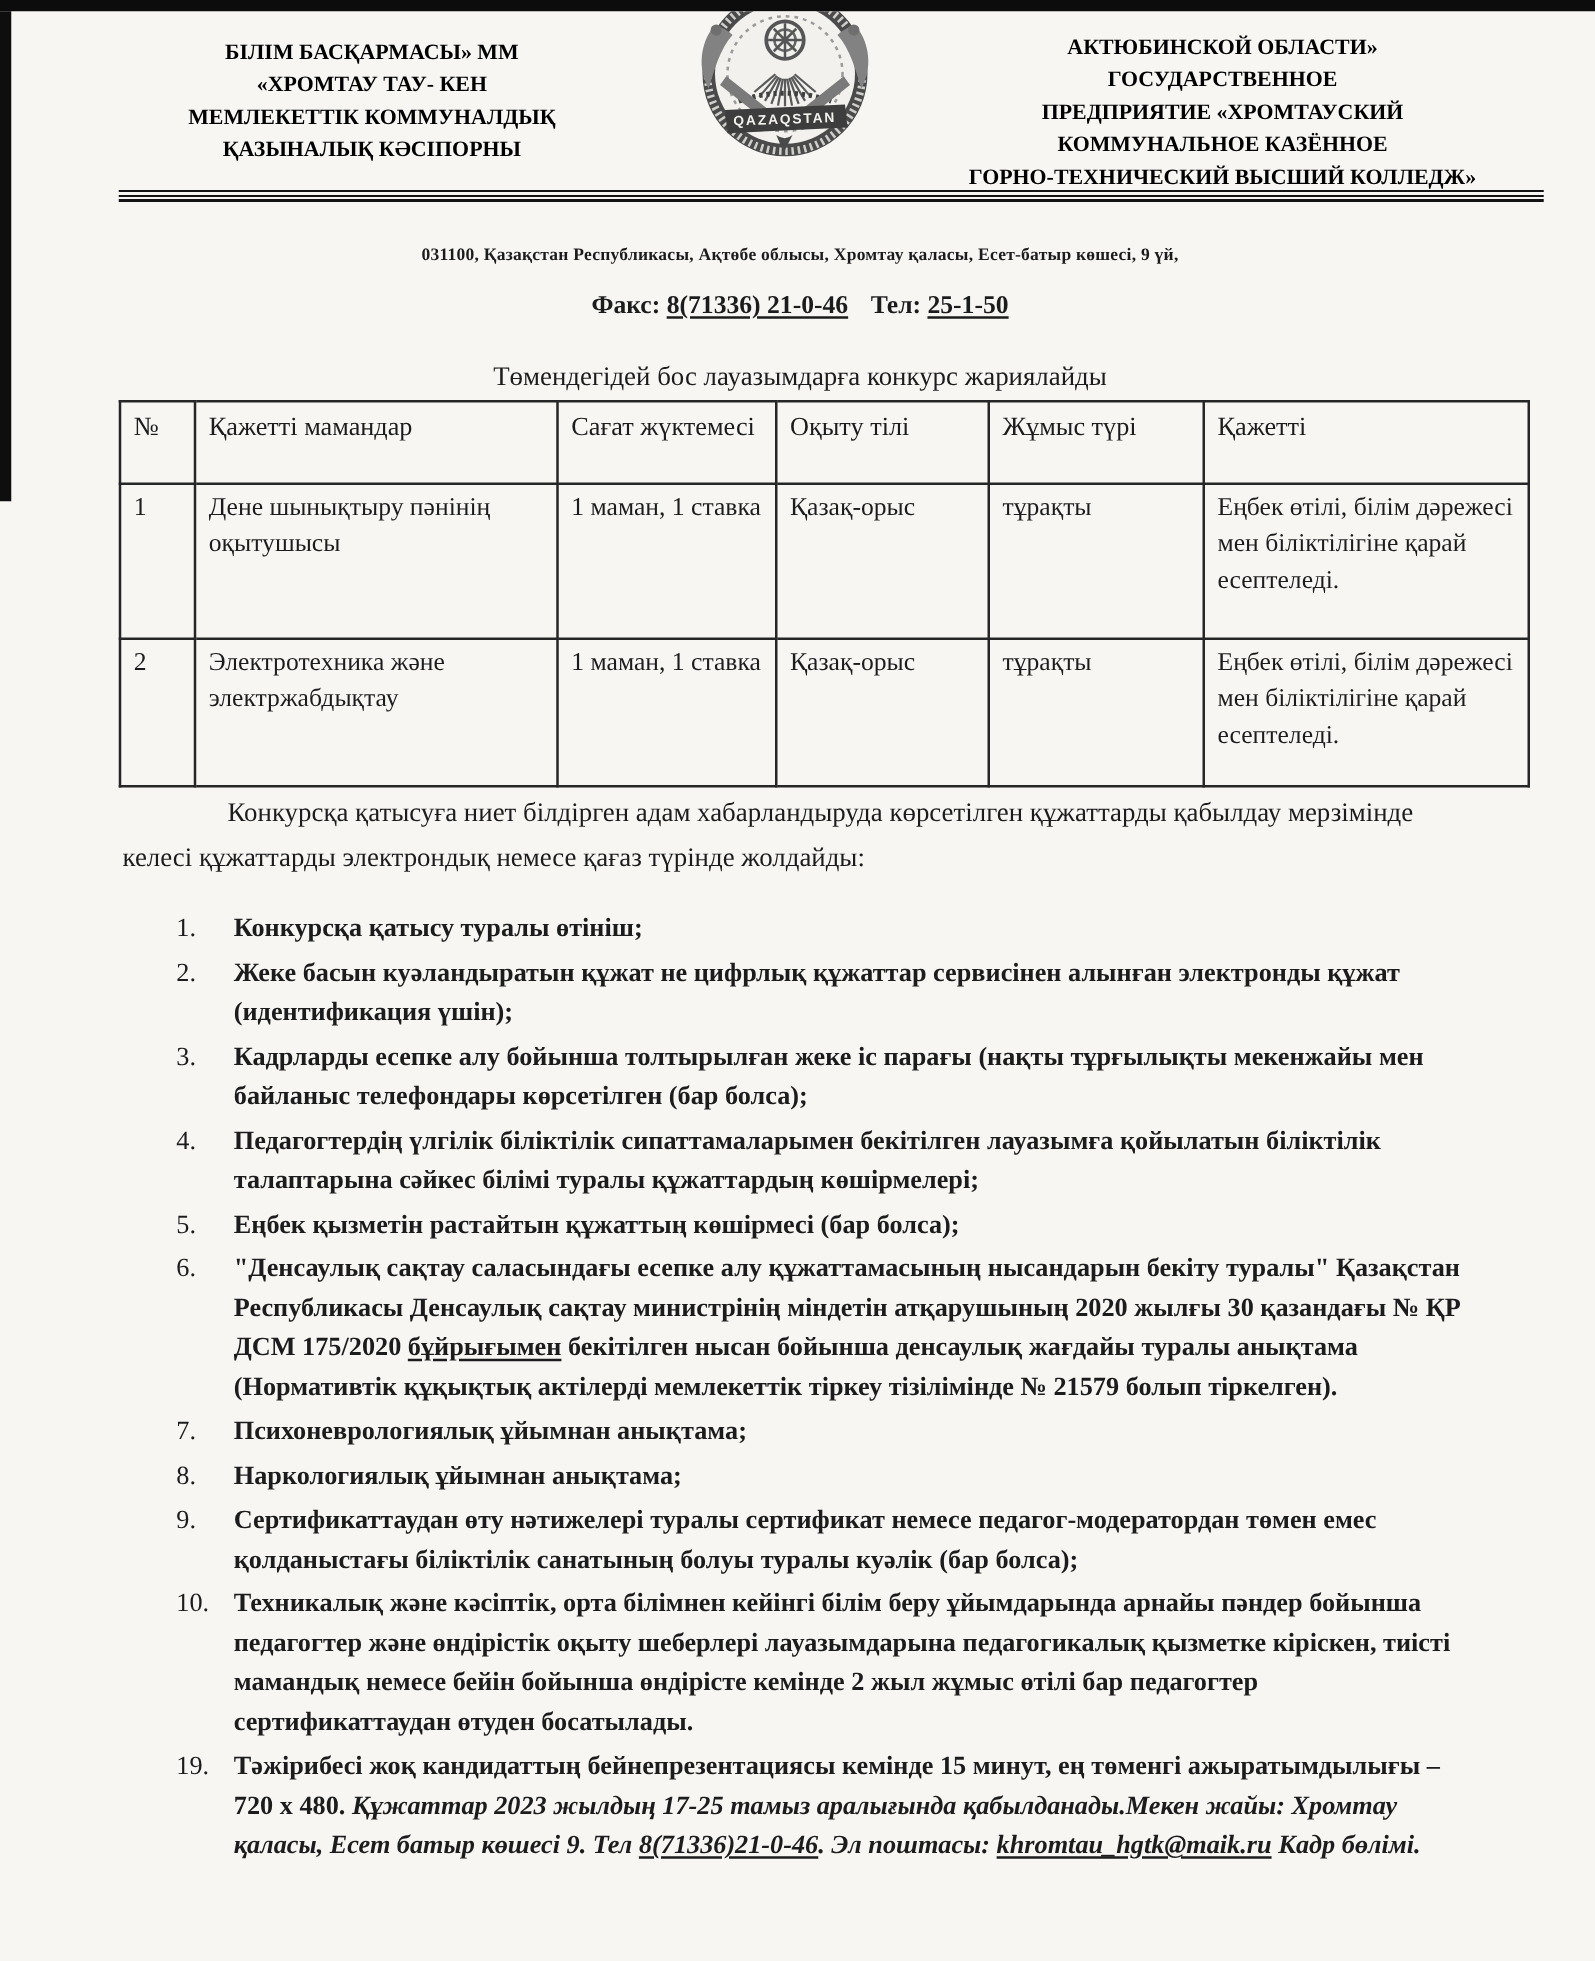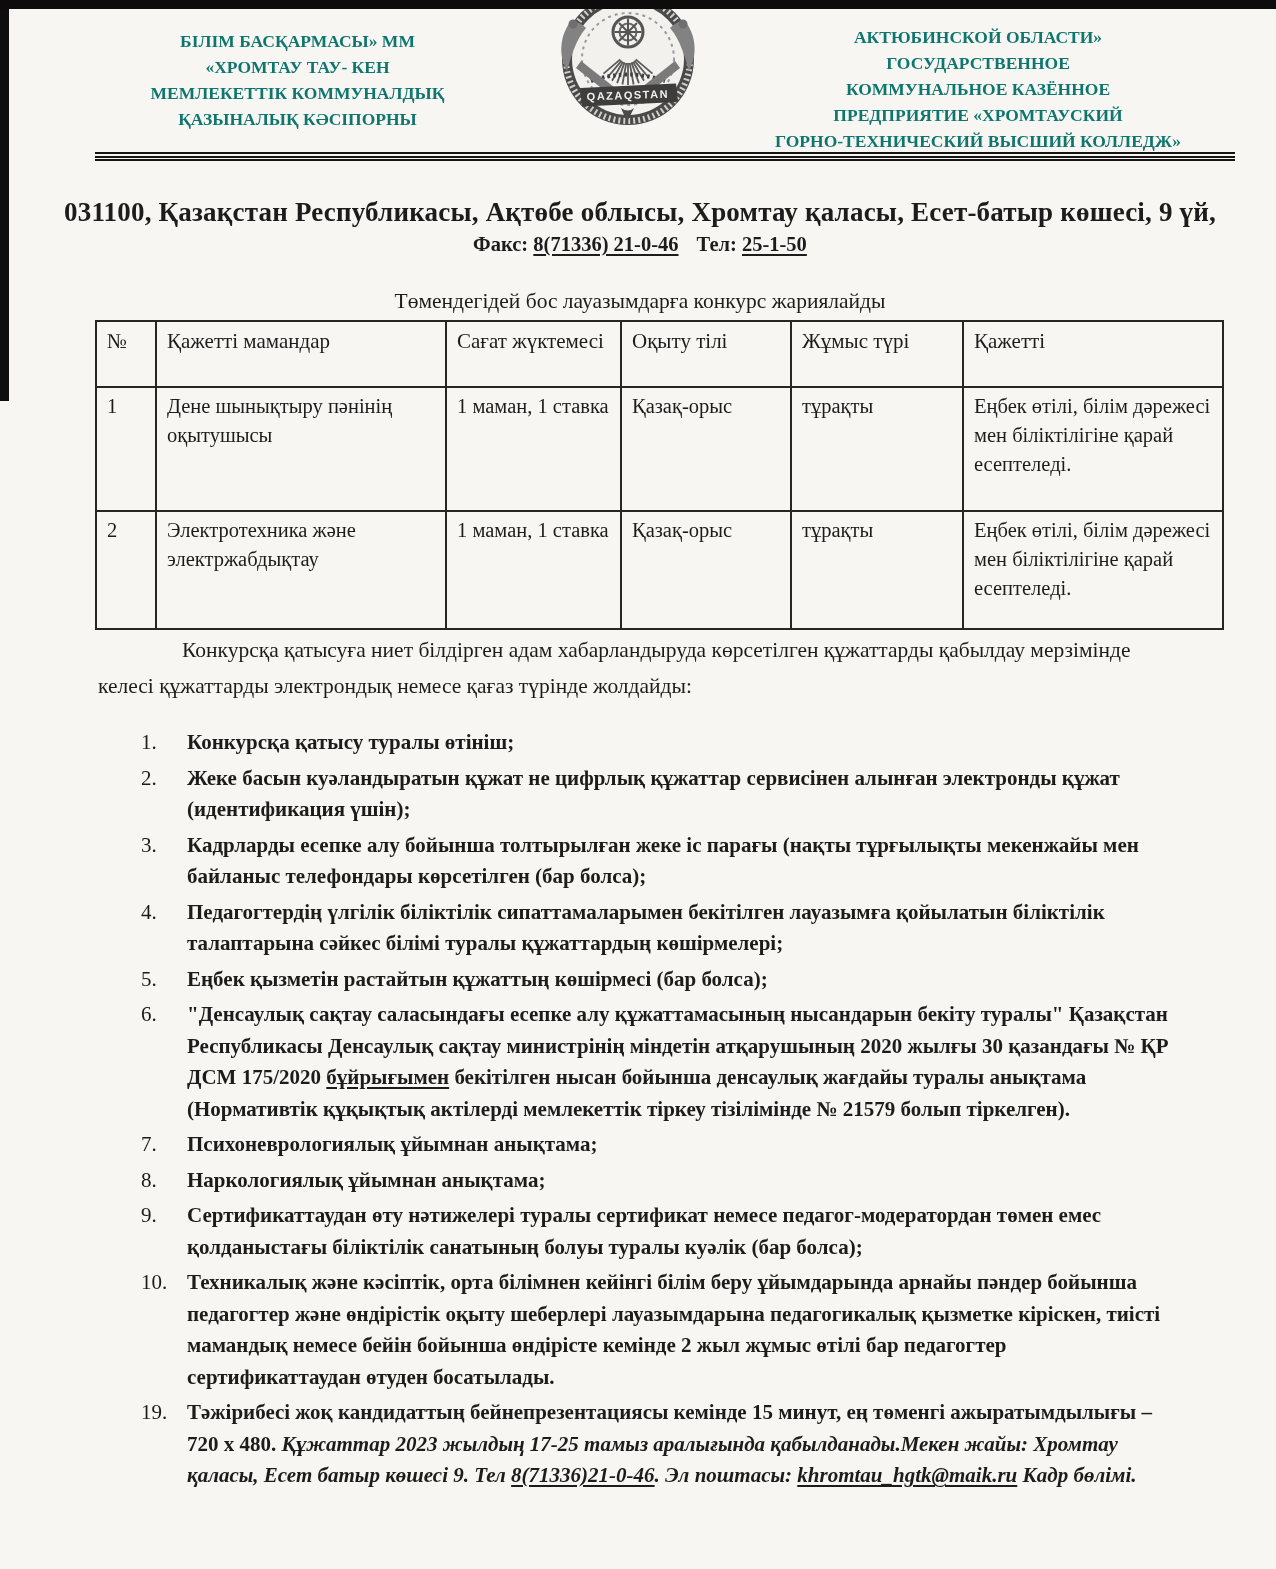--- a/index.html
+++ b/index.html
@@ -12,40 +12,40 @@
     overflow:hidden;
   }
   .scan-bar-top{position:absolute;left:0;top:0;width:1276px;height:9px;background:#0c0c0c;}
   .scan-bar-left{position:absolute;left:0;top:9px;width:9px;height:392px;background:#0e0e0e;}
 
   .org-block{
     position:absolute;
     font-weight:bold;
     font-size:17.5px;line-height:26px;
     text-align:center;
-    color:#0f766e;
+    color:#000000;
   }
   .org-left{left:100px;top:28px;width:395px;}
   .org-right{left:752px;top:24px;width:452px;}
   .emblem-wrap{position:absolute;left:520px;top:9px;width:216px;height:122px;}
 
   .header-rule{
     position:absolute;left:95px;top:152px;width:1140px;height:10px;
     background:linear-gradient(
       #141414 0px,#141414 2px,
       rgba(0,0,0,0) 2px,rgba(0,0,0,0) 4px,
       #141414 4px,#141414 6px,
       rgba(0,0,0,0) 6px,rgba(0,0,0,0) 7.5px,
       #141414 7.5px,#141414 9.5px,
       rgba(0,0,0,0) 9.5px);
   }
 
   .addr1{
     position:absolute;left:60px;top:197px;width:1160px;
-    text-align:center;font-weight:bold;font-size:27px;letter-spacing:.2px;
+    text-align:center;font-weight:bold;font-size:14px;letter-spacing:.2px;
   }
   .addr2{
     position:absolute;left:60px;top:233px;width:1160px;
     text-align:center;font-weight:bold;font-size:20.5px;
   }
   .ul{text-decoration:underline;text-underline-offset:3px;text-align:right;}
   .sp{display:inline-block;width:18px;}
 
   .doc-title{
     position:absolute;left:60px;top:289px;width:1160px;
@@ -122,22 +122,22 @@
         <path d="M57 79 L153 74.5 L155 93 L59 97.5 Z" fill="#3d3d3d"></path>
         <text x="105" y="90" transform="rotate(-2 105 90)" text-anchor="middle" font-family="Liberation Sans, DejaVu Sans, sans-serif" font-size="11" font-weight="bold" fill="#f2f1ee" letter-spacing="1.5">QAZAQSTAN</text>
         <path d="M98 99 L104 113 L111 99 Q105 104 98 99 Z" fill="#4a4a4a"></path>
       </g>
     </svg>
   </div>
 
   <div class="org-block org-right" id="org-right">
       <div>АКТЮБИНСКОЙ ОБЛАСТИ»</div>
       <div>ГОСУДАРСТВЕННОЕ</div>
+      <div>ПРЕДПРИЯТИЕ «ХРОМТАУСКИЙ</div>
       <div>КОММУНАЛЬНОЕ КАЗЁННОЕ</div>
-      <div>ПРЕДПРИЯТИЕ «ХРОМТАУСКИЙ</div>
       <div>ГОРНО-ТЕХНИЧЕСКИЙ ВЫСШИЙ КОЛЛЕДЖ»</div>
     </div>
 
   <div class="header-rule"></div>
 
   <div class="addr1">031100,  Қазақстан Республикасы, Ақтөбе облысы, Хромтау қаласы, Есет-батыр көшесі, 9 үй,</div>
 
   <div class="addr2"><span>Факс:</span>&nbsp;<span class="ul">8(71336) 21-0-46</span><span class="sp"></span><span>Тел:</span>&nbsp;<span class="ul">25-1-50</span></div>
 
   <div class="doc-title">Төмендегідей бос лауазымдарға конкурс жариялайды</div>

